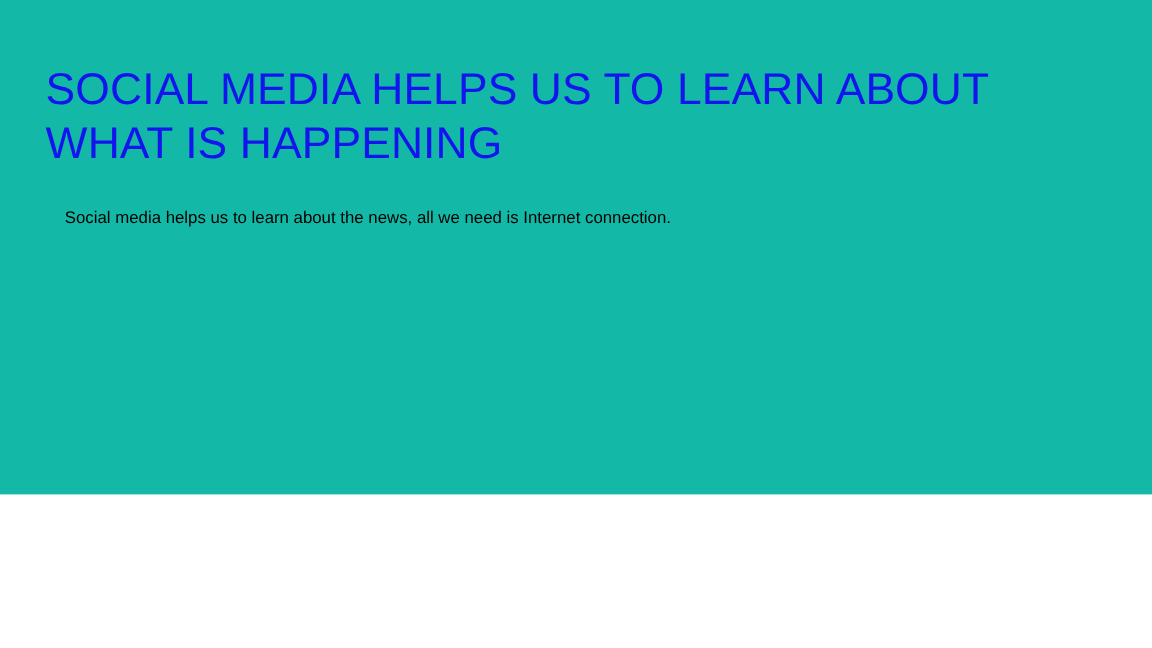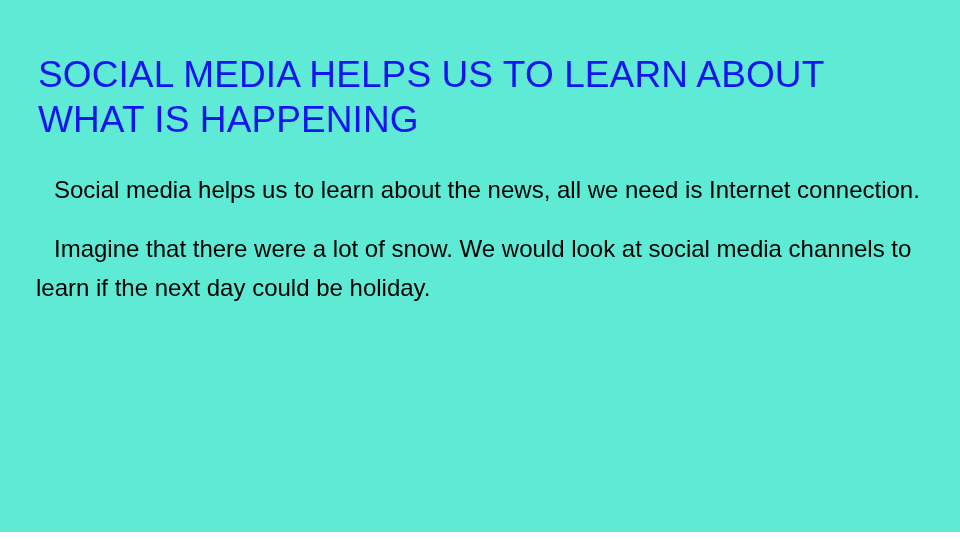--- a/index.html
+++ b/index.html
@@ -9,22 +9,22 @@
   body {
     width: 960px;
     height: 540px;
     background: #ffffff;
     font-family: "Liberation Sans", sans-serif;
     overflow: hidden;
   }
   .slide {
     position: relative;
     width: 960px;
-    height: 532px;
-    background: #5eead4;
+    height: 412px;
+    background: #14b8a6;
     box-sizing: border-box;
   }
   .slide-title {
     position: absolute;
     left: 38px;
     top: 52px;
     width: 880px;
     color: #1414ef;
     font-size: 37px;
     line-height: 1.22;
@@ -33,35 +33,34 @@
     margin: 0;
   }
   .body-block {
     position: absolute;
     left: 36px;
     top: 170px;
     width: 886px;
   }
   .body-para {
     color: #000000;
-    font-size: 24px;
+    font-size: 14px;
     line-height: 1.65;
     margin: 0 0 19px 0;
     text-indent: 18px;
     text-align: left;
   }
   .body-para:last-child {
     margin-bottom: 0;
   }
 </style>
 </head>
 <body>
 
 <div class="slide">
 
   <h1 class="slide-title">SOCIAL MEDIA HELPS US TO LEARN ABOUT WHAT IS HAPPENING</h1>
 
   <div class="body-block">
     <p class="body-para">Social media  helps us to learn about the news, all we need is Internet connection.</p>
-    <p class="body-para">Imagine that there were a lot of snow. We would look at social media channels to learn if the next day could be holiday.</p>
   </div>
 
 </div>
 
 </body></html>

